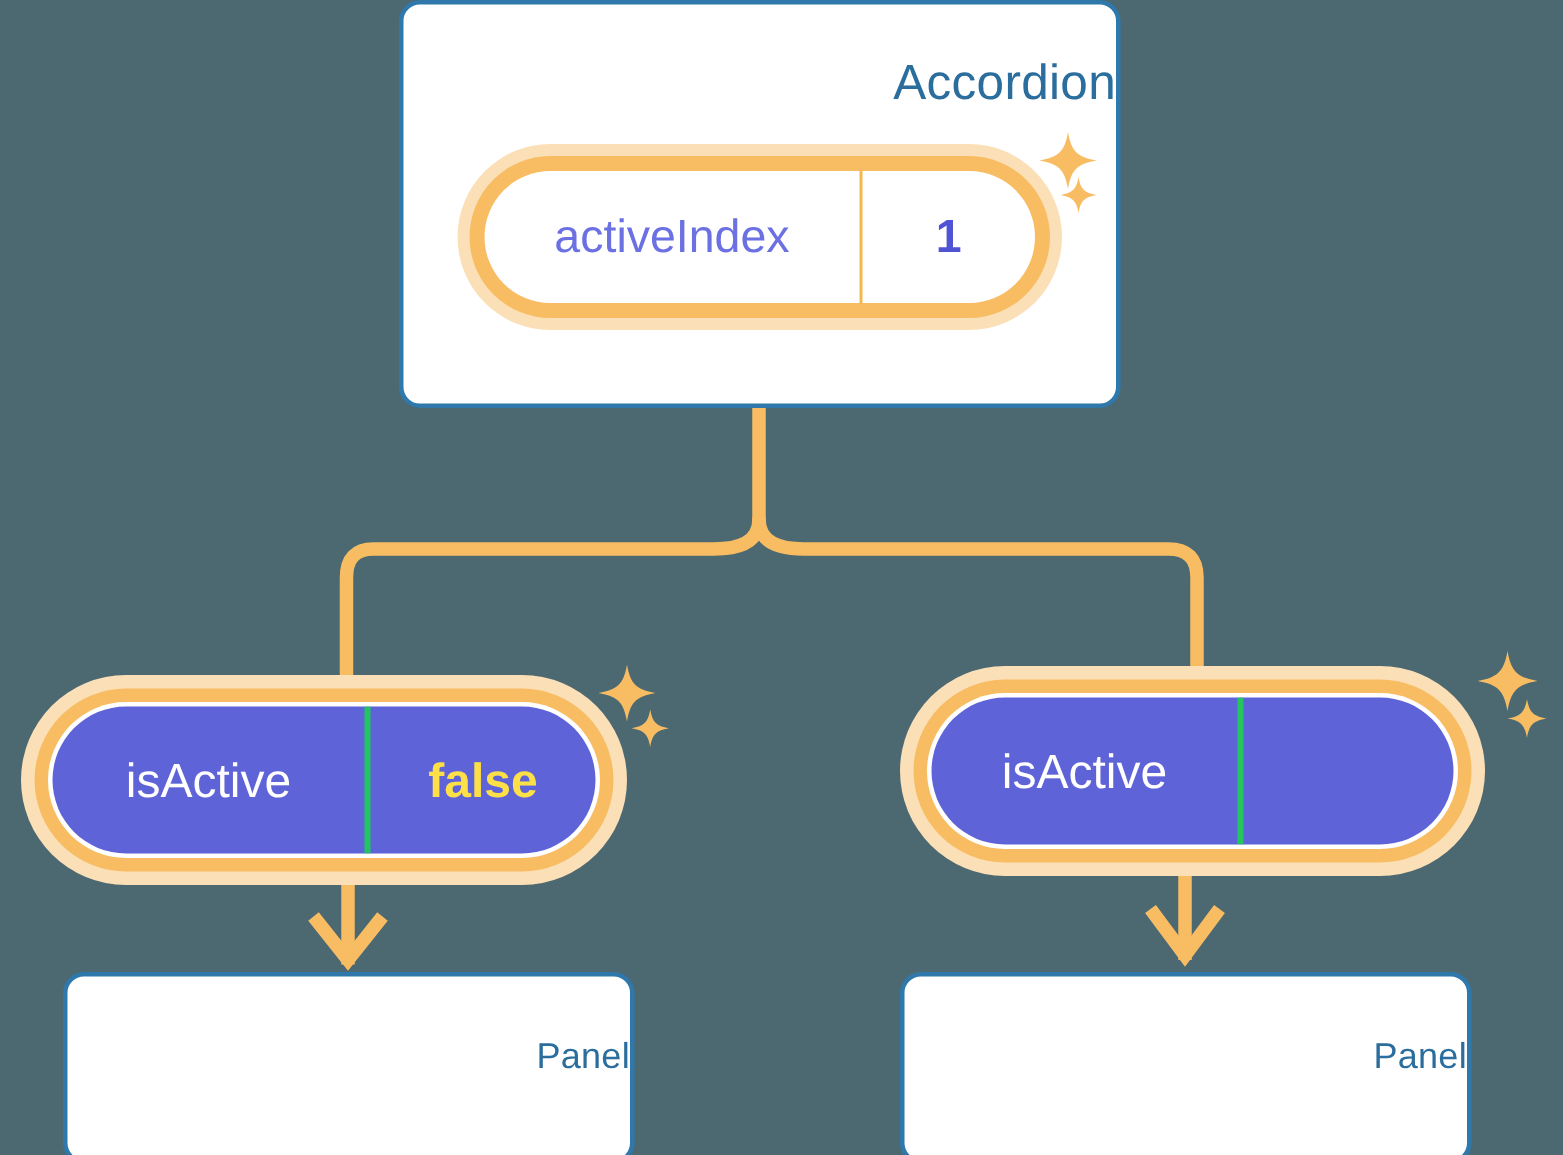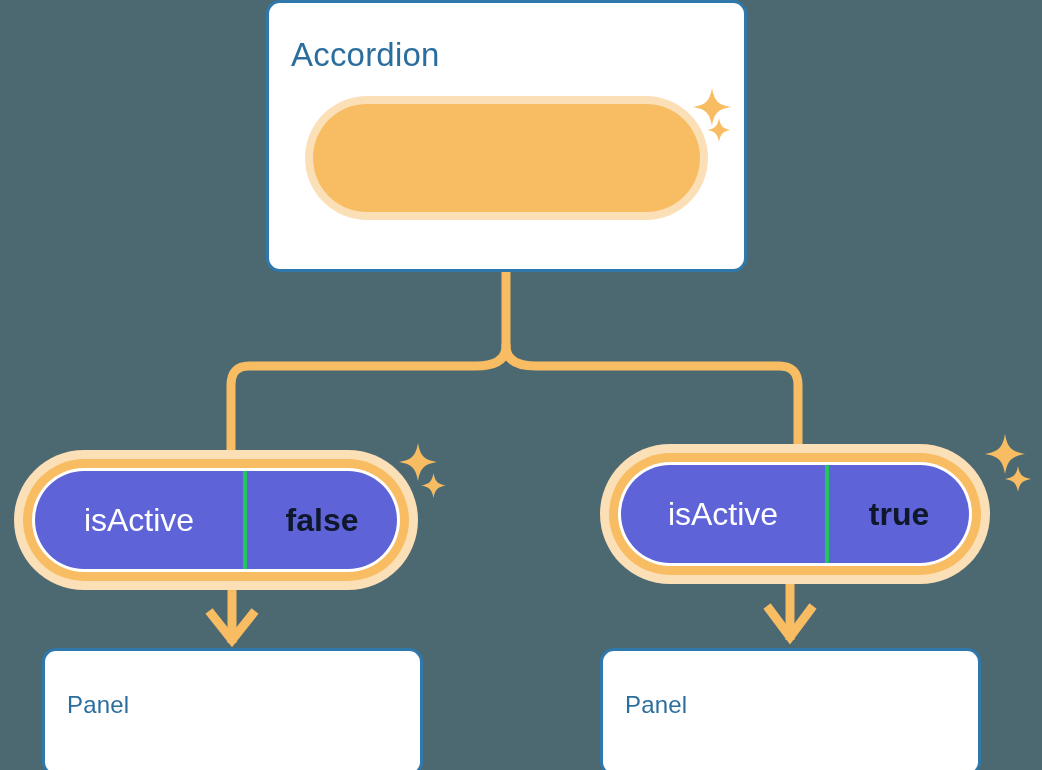--- a/index.html
+++ b/index.html
@@ -29,21 +29,21 @@
   .card {
     position: absolute;
     background: #ffffff;
     border: 3px solid #2e78ab;
     border-radius: 14px;
     box-sizing: border-box;
   }
   .card-title {
     position: absolute;
     left: 0; right: 0;
-    text-align: left;
+    text-align: right;
     color: #2b6e9e;
     font-weight: 400;
     letter-spacing: 0.2px;
     white-space: nowrap;
     margin-left: 22px;
   }
 
   #accordion-card {
     left: 266px; top: 0px;
     width: 481px; height: 272px;
@@ -137,21 +137,21 @@
   .pill-purple .pill-body {
     background: #5f63d8;
   }
   .pill-purple .pill-key {
     color: #ffffff;
     font-size: 32px;
     font-weight: 400;
     border-right: 4px solid #22c55e;
   }
   .pill-purple .pill-val {
-    color: #0f172a;
+    color: #fde047;
     font-size: 32px;
     font-weight: 700;
   }
 
   #pill-left { left: 14px; top: 450px; width: 404px; height: 140px; }
   #pill-left .pill-glow { left: 0;  top: 0;  width: 404px; height: 140px; }
   #pill-left .pill-ring { left: 9px; top: 9px; width: 386px; height: 122px; }
   #pill-left .pill-gap  { left: 18px; top: 18px; width: 368px; height: 104px; }
   #pill-left .pill-body { left: 21px; top: 21px; width: 362px; height: 98px; }
   #pill-left .pill-key  { flex: 0 0 212px; }
@@ -198,20 +198,24 @@
     <path d="M 767 606 L 790 637 L 813 606" fill="none" stroke="#f8bd63" stroke-width="9" stroke-linecap="butt" stroke-linejoin="miter"></path>
   </svg>
 
   <div class="card" id="accordion-card">
     <div class="card-title">Accordion</div>
   </div>
 
   <div class="pill" id="pill-top">
     <div class="pill-glow"></div>
     <div class="pill-ring"></div>
+    <div class="pill-body">
+      <div class="pill-key">activeIndex</div>
+      <div class="pill-val">1</div>
+    </div>
   </div>
 
   <div class="pill pill-purple" id="pill-left">
     <div class="pill-glow"></div>
     <div class="pill-ring"></div>
     <div class="pill-gap"></div>
     <div class="pill-body">
       <div class="pill-key">isActive</div>
       <div class="pill-val">false</div>
     </div>
@@ -220,21 +224,20 @@
   <div class="card panel-card" id="panel-left">
     <div class="card-title">Panel</div>
   </div>
 
   <div class="pill pill-purple" id="pill-right">
     <div class="pill-glow"></div>
     <div class="pill-ring"></div>
     <div class="pill-gap"></div>
     <div class="pill-body">
       <div class="pill-key">isActive</div>
-      <div class="pill-val">true</div>
     </div>
   </div>
 
   <div class="card panel-card" id="panel-right">
     <div class="card-title">Panel</div>
   </div>
 
   <div id="sparkle-layer">
       <div class="sparkle" style="left: 693px; top: 88px; width: 38px; height: 38px;"><svg width="38" height="38" viewBox="0 0 100 100">
           <path d="M50 0 C56 34, 66 44, 100 50 C66 56, 56 66, 50 100 C44 66, 34 56, 0 50 C34 44, 44 34, 50 0 Z" fill="#f8bd63"></path>

